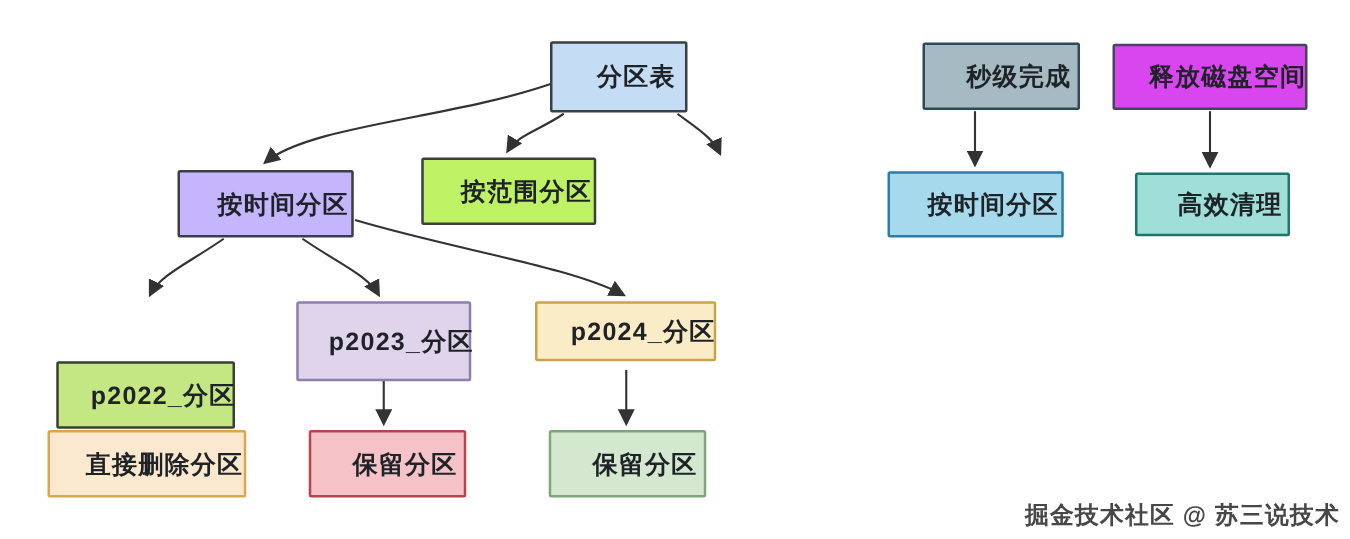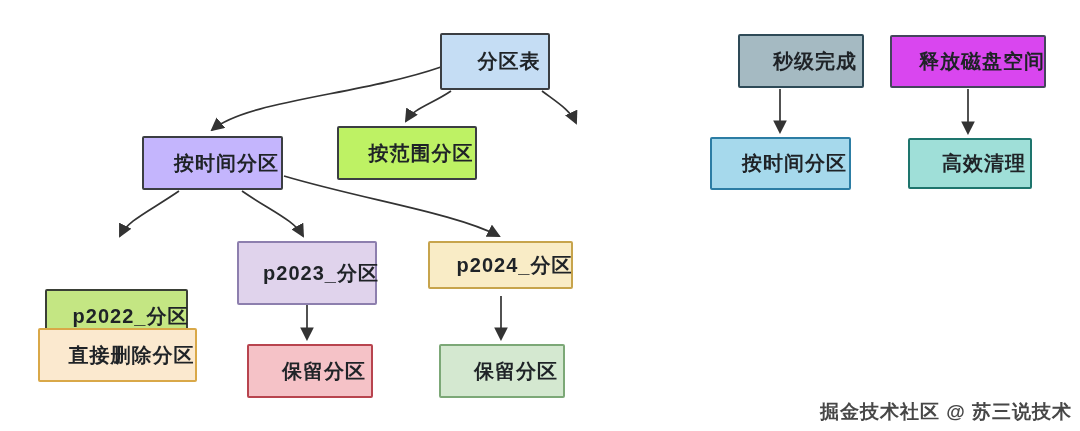--- a/index.html
+++ b/index.html
@@ -23,21 +23,21 @@
     padding-left:28px;
   }
   
   .n-partition-table{left:440px;top:33px;width:110px;height:57px;}
   .n-by-time       {left:142px;top:136px;width:141px;height:54px;}
   .n-by-range      {left:337px;top:126px;width:140px;height:54px;}
   .n-by-list       {left:521px;top:128px;width:141px;height:55px;}
   .n-p2022         {left:45px; top:241px;width:143px;height:54px;margin-top:48px;}
   .n-p2023         {left:237px;top:241px;width:140px;height:64px;}
   .n-p2024         {left:428px;top:241px;width:145px;height:48px;}
-  .n-delete-direct {left:38px; top:328px;width:159px;height:54px;}
+  .n-delete-direct {left:38px; top:344px;width:159px;height:54px;}
   .n-keep-2023     {left:247px;top:344px;width:126px;height:54px;}
   .n-keep-2024     {left:439px;top:344px;width:126px;height:54px;}
   .n-seconds-done  {left:738px;top:34px; width:126px;height:54px;}
   .n-no-lock-risk  {left:710px;top:137px;width:141px;height:53px;}
   .n-free-disk     {left:890px;top:35px; width:156px;height:53px;}
   .n-efficient     {left:908px;top:138px;width:124px;height:51px;}
   .watermark{
     position:absolute;right:8px;bottom:6px;
     font-size:19px;font-weight:bold;color:#474747;
     letter-spacing:1px;

